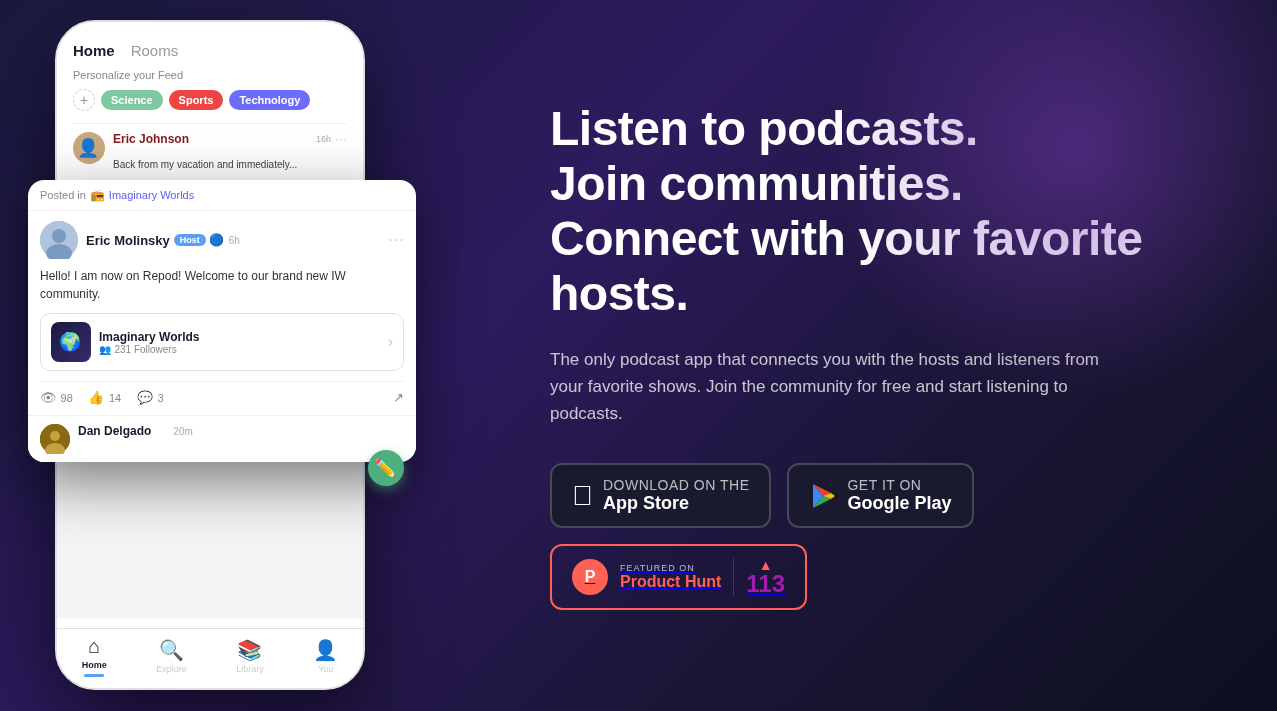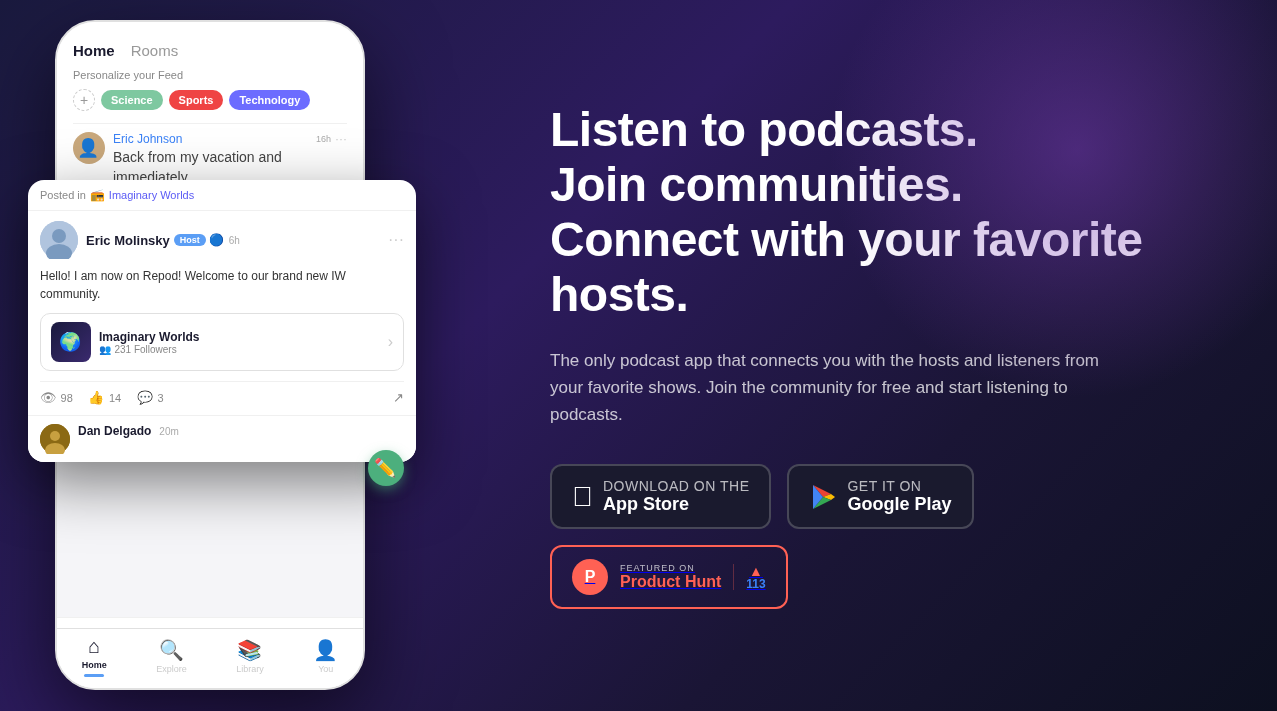--- a/index.html
+++ b/index.html
@@ -110,28 +110,28 @@
     }
 
     .post-author-row {
       display: flex;
       align-items: center;
       justify-content: space-between;
     }
 
     .post-author-name {
       font-size: 12px;
-      font-weight: 400;
-      color: #3b82f6;
+      font-weight: 700;
+      color: #7f1d1d;
     }
 
     .post-text {
-      font-size: 14px;
+      font-size: 10px;
       color: #444;
-      margin-top: 2px;
+      margin-top: 12px;
       line-height: 1.4;
     }
 
     .posted-in {
       display: flex;
       align-items: center;
       gap: 4px;
       padding: 8px 12px;
       font-size: 11px;
       color: #888;
@@ -322,21 +322,21 @@
       flex-shrink: 0;
     }
 
     .comment-content {
       flex: 1;
     }
 
     .commenter-name-row {
       display: flex;
       align-items: center;
-      gap: 8px;
+      gap: 22px;
     }
 
     .commenter-name {
       font-size: 12px;
       font-weight: 600;
       color: #1a1a2e;
     }
 
     .comment-time {
       font-size: 10px;
@@ -587,23 +587,23 @@
       padding-left: 12px;
     }
 
     .ph-arrow {
       color: #ff6154;
       font-size: 14px;
       line-height: 1;
     }
 
     .ph-number {
-      font-size: 12px;
+      font-size: 24px;
       font-weight: 700;
-      color: #3b82f6;
+      color: #a21caf;
       line-height: 1;
     }
 
     
     .overlay-card {
       position: absolute;
       left: 28px;
       top: 180px;
       width: 388px;
       background: #fff;

